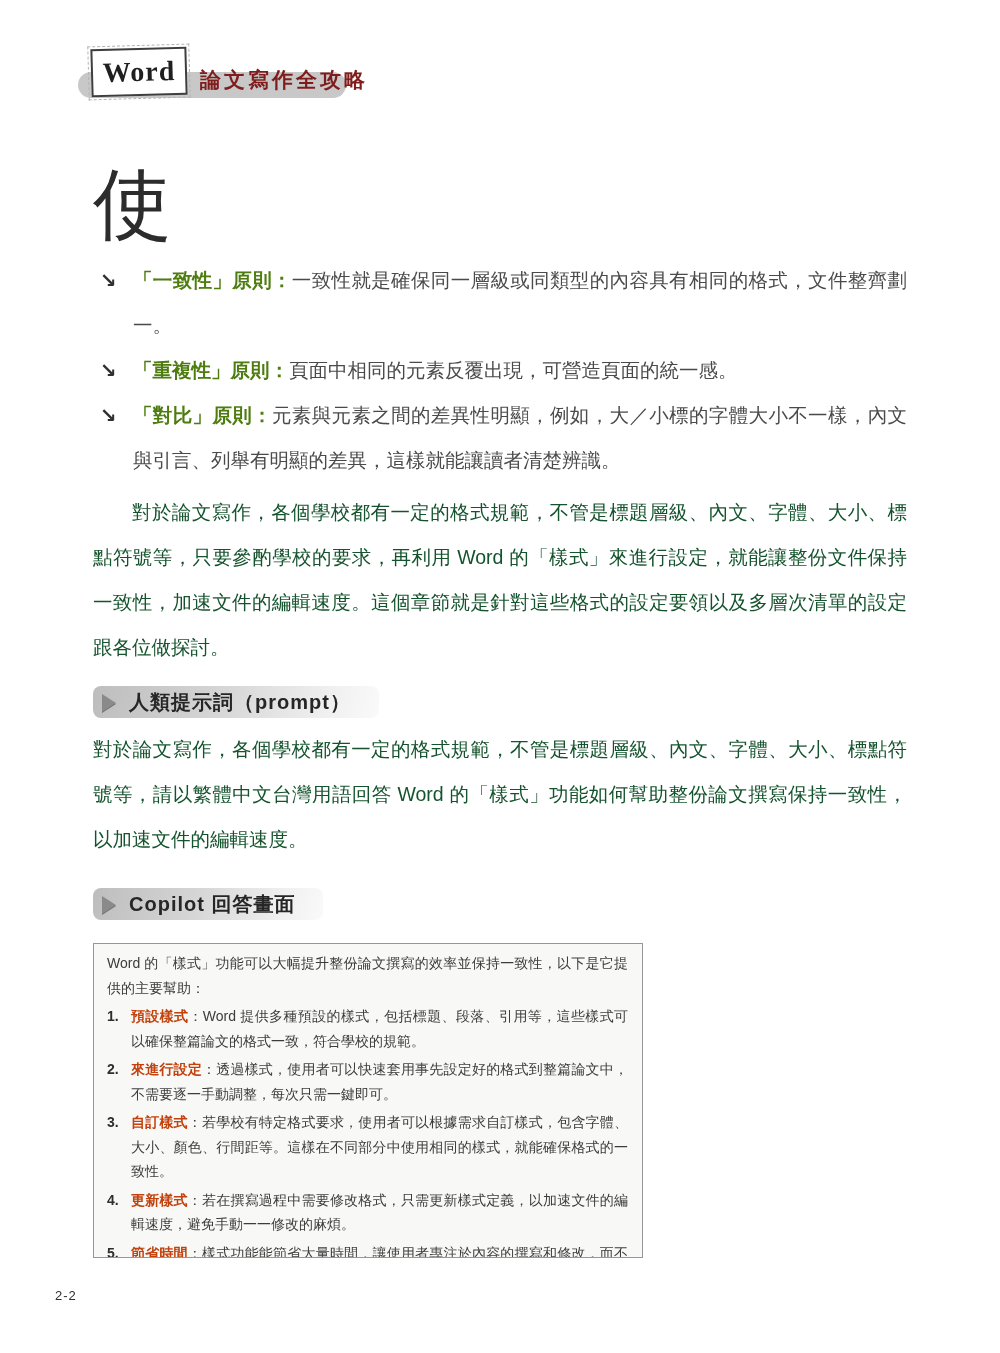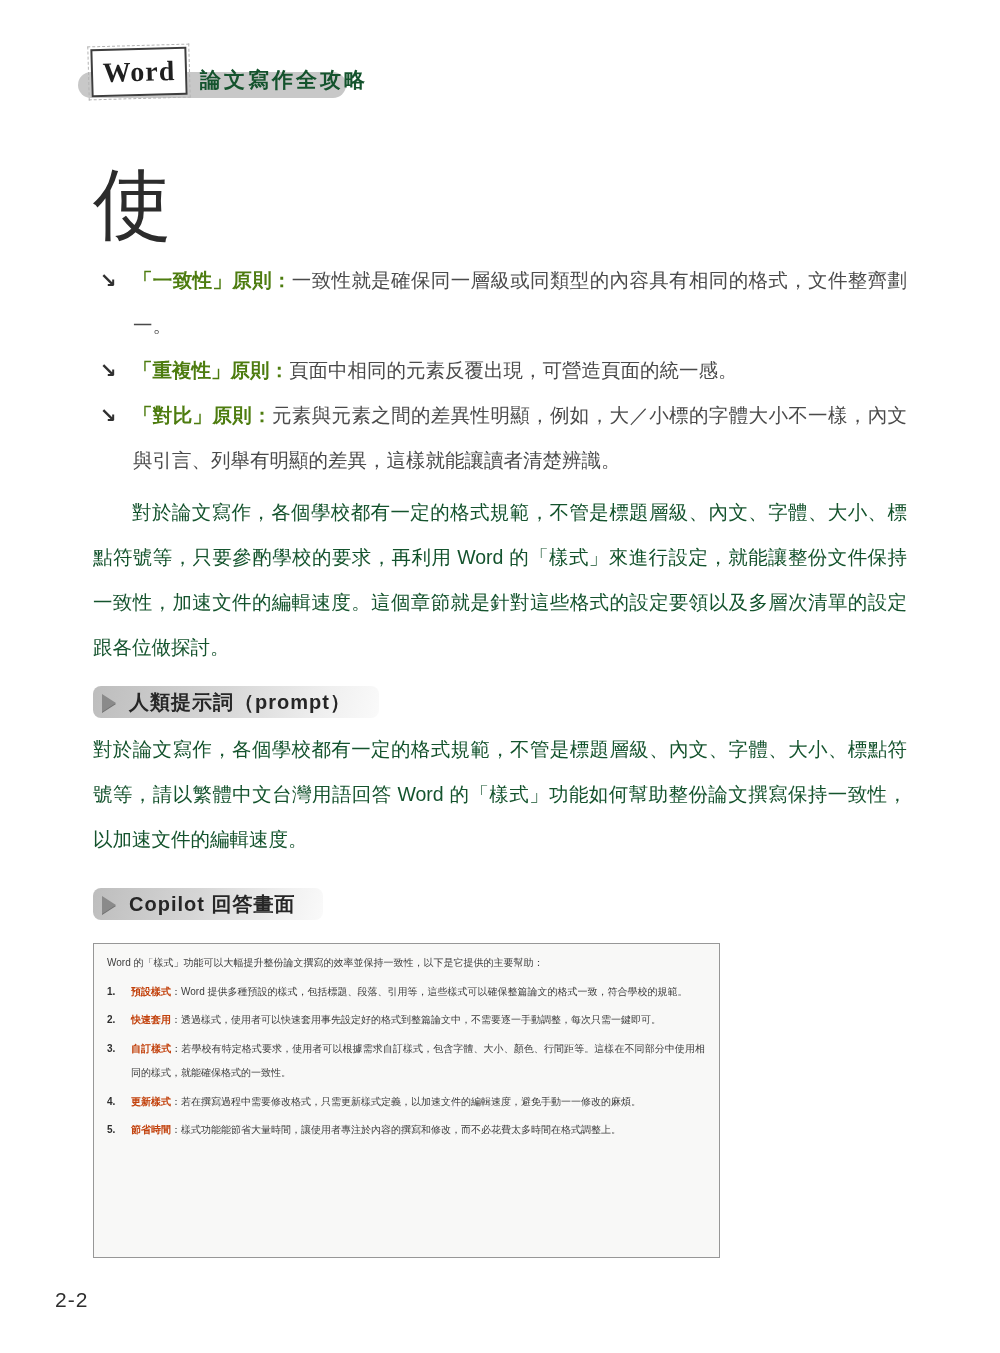--- a/index.html
+++ b/index.html
@@ -21,21 +21,21 @@
     position:absolute; left:91px; top:48px; width:96px; height:48px;
     background:#ffffff; border:2px solid #3e3e3e;
     outline:1px dashed #b4b4b4; outline-offset:2px;
     transform:rotate(-1.6deg);
     display:flex; align-items:center; justify-content:center;
     font-family:"Liberation Serif","DejaVu Serif",serif;
     font-weight:bold; font-size:28px; color:#1f1f1f; letter-spacing:1px;
   }
   .book-title {
     position:absolute; left:200px; top:66px;
-    font-size:21px; font-weight:bold; color:#14532d; letter-spacing:3px;
+    font-size:21px; font-weight:bold; color:#7f1d1d; letter-spacing:3px;
   }
 
   
   .intro {
     position:absolute; left:93px; top:162px; width:814px;
     font-size:19.5px; line-height:44px; text-align:justify; color:#3d3d3d;
   }
   .dropcap {
     float:left; width:52px; margin:2px 6px 0 0;
     font-size:78px; line-height:80px; color:#2c2c2c; font-weight:400;
@@ -69,35 +69,35 @@
     position:absolute; left:9px; top:8px; width:0; height:0;
     border-top:9px solid transparent; border-bottom:9px solid transparent;
     border-left:14px solid #8a8a8a;
     filter:drop-shadow(0 1px 0 #6f6f6f);
   }
   .bar-prompt { top:686px; }
   .bar-copilot { top:888px; }
 
   
   .copilot-box {
-    position:absolute; left:93px; top:943px; width:627px; height:315px;
+    position:absolute; left:93px; top:943px; width:550px; height:315px;
     background:#f8f8f7; border:1px solid #979797;
     padding:7px 14px 6px 13px; overflow:hidden;
-    font-size:10px; line-height:24.5px; color:#3c3c3c;
+    font-size:14px; line-height:24.5px; color:#3c3c3c;
   }
   .copilot-box .box-intro { text-align:justify; }
   .copilot-items { list-style:none; }
   .copilot-items li { display:flex; margin-top:4px; }
   .copilot-items .num { flex:none; width:24px; font-weight:bold; color:#2e2e2e; }
   .copilot-items .item-body { flex:1; text-align:justify; }
   .copilot-items .item-body b { color:#c2410c; }
 
   .page-number {
     position:absolute; left:55px; top:1288px;
-    font-size:21px; color:#2e2e2e; letter-spacing:1px;
+    font-size:13px; color:#2e2e2e; letter-spacing:1px;
   }
 </style>
 </head>
 <body>
 
 <div class="page">
 
   <header class="brand">
     <div class="brand-pill"></div>
     <div class="word-box">
@@ -141,21 +141,21 @@
 
   <div class="copilot-box">
     <p class="box-intro">Word 的「樣式」功能可以大幅提升整份論文撰寫的效率並保持一致性，以下是它提供的主要幫助：</p>
     <ol class="copilot-items">
       <li>
         <span class="num">1.</span>
         <span class="item-body"><b>預設樣式</b><span>：Word 提供多種預設的樣式，包括標題、段落、引用等，這些樣式可以確保整篇論文的格式一致，符合學校的規範。</span></span>
       </li>
       <li>
         <span class="num">2.</span>
-        <span class="item-body"><b>快速套用</b><span>：透過樣式，使用者可以快速套用事先設定好的格式到整篇論文中，不需要逐一手動調整，每次只需一鍵即可。</span></span>
+        <span class="item-body"><b>來進行設定</b><span>：透過樣式，使用者可以快速套用事先設定好的格式到整篇論文中，不需要逐一手動調整，每次只需一鍵即可。</span></span>
       </li>
       <li>
         <span class="num">3.</span>
         <span class="item-body"><b>自訂樣式</b><span>：若學校有特定格式要求，使用者可以根據需求自訂樣式，包含字體、大小、顏色、行間距等。這樣在不同部分中使用相同的樣式，就能確保格式的一致性。</span></span>
       </li>
       <li>
         <span class="num">4.</span>
         <span class="item-body"><b>更新樣式</b><span>：若在撰寫過程中需要修改格式，只需更新樣式定義，以加速文件的編輯速度，避免手動一一修改的麻煩。</span></span>
       </li>
       <li>

